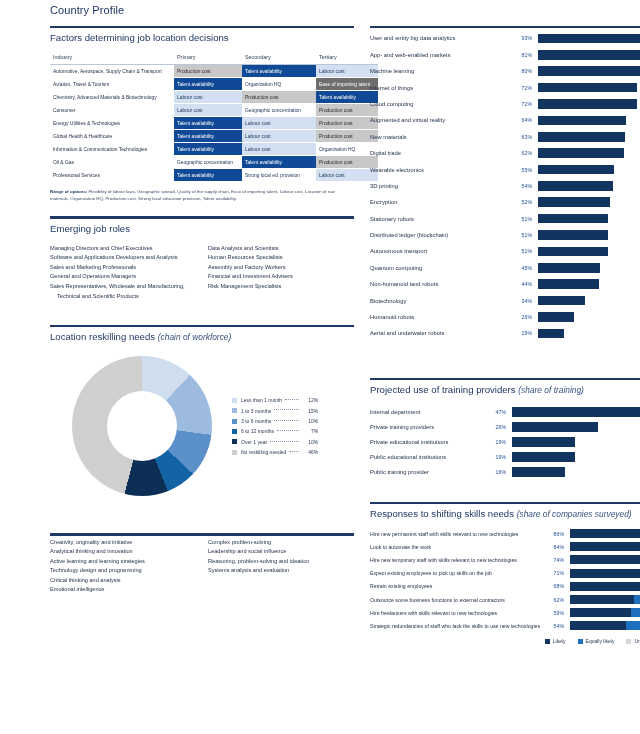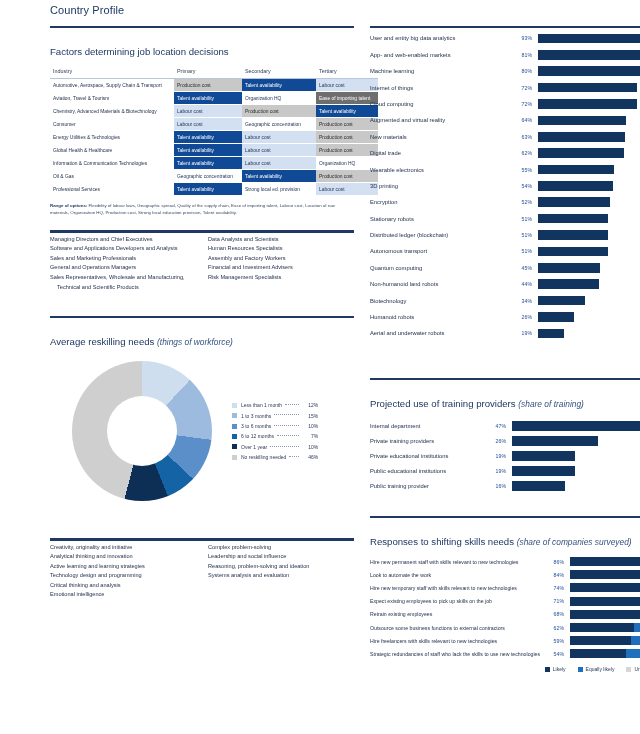--- a/index.html
+++ b/index.html
@@ -13,21 +13,21 @@
   
   .hdr{padding:4px 0 0 8px;}
   .hdr-kicker{font-size:11px;color:#1f3864;letter-spacing:.1px;line-height:13px;}
   .hdr-title{font-size:25px;font-weight:bold;color:#17376b;line-height:30px;letter-spacing:-.2px;margin-top:1px;}
 
   
   .cols{display:flex;gap:0;}
   .col{width:320px;box-sizing:border-box;padding:0 8px;}
   .panel{margin-top:9px;}
   .rule{height:2.2px;background:#1f3864;margin-bottom:0;}
-  .ptitle{font-size:9.6px;color:#1f3864;padding:18px 0 7px 0;line-height:12px;}
+  .ptitle{font-size:9.6px;color:#1f3864;padding:4px 0 7px 0;line-height:12px;}
   .ptitle i{font-style:italic;font-size:8.4px;color:#36527f;}
 
   
   table.factors{border-collapse:collapse;width:304px;font-size:4.9px;table-layout:fixed;}
   table.factors th{
     text-align:left;font-weight:normal;color:#33415c;font-size:5.4px;
     padding:3px 3px 4px 3px;border-bottom:1px solid #b9c6d8;
   }
   table.factors td{
     padding:3px 3px;height:6px;vertical-align:middle;
@@ -178,20 +178,21 @@
               </tr>
             </tbody>
         </table>
         <div class="footnote">
           <b>Range of options:</b><span> Flexibility of labour laws, Geographic spread, Quality of the supply chain, Ease of importing talent, Labour cost, Location of raw materials, Organization HQ, Production cost, Strong local education provision, Talent availability.</span>
         </div>
       </div>
 
       <div class="panel" style="margin-top:14px">
         <div class="rule"></div>
+        <div class="ptitle">Emerging job roles</div>
         <div class="twocol">
           <ul class="cl" id="ejr-left">
               <li class="">Managing Directors and Chief Executives</li>
               <li class="">Software and Applications Developers and Analysts</li>
               <li class="">Sales and Marketing Professionals</li>
               <li class="">General and Operations Managers</li>
               <li class="">Sales Representatives, Wholesale and Manufacturing,</li>
               <li class="ind2">Technical and Scientific Products</li>
             </ul>
           <ul class="cr" id="ejr-right">
@@ -200,22 +201,22 @@
               <li class="">Assembly and Factory Workers</li>
               <li class="">Financial and Investment Advisers</li>
               <li class="">Risk Management Specialists</li>
             </ul>
         </div>
       </div>
 
       <div class="panel" style="margin-top:24px">
         <div class="rule"></div>
         <div class="ptitle">
-          <span>Average reskilling needs</span>
-          <i>(things of workforce)</i>
+          <span>Location reskilling needs</span>
+          <i>(chain of workforce)</i>
         </div>
         <div class="donutwrap">
           <div class="donut" id="donut" style="background: conic-gradient(rgb(207, 222, 239) 0deg, rgb(207, 222, 239) 43.2deg, rgb(157, 187, 223) 43.2deg, rgb(157, 187, 223) 97.2deg, rgb(91, 143, 202) 97.2deg, rgb(91, 143, 202) 133.2deg, rgb(20, 100, 165) 133.2deg, rgb(20, 100, 165) 158.4deg, rgb(13, 46, 85) 158.4deg, rgb(13, 46, 85) 194.4deg, rgb(207, 207, 207) 194.4deg, rgb(207, 207, 207) 360deg); border-radius: 50%;">
             <div class="hole"></div>
           </div>
           <div class="dlegend" id="donut-legend">
               <div class="li">
                 <span class="sw" style="background:#cfdeef"></span>
                 <span class="nm">Less than 1 month</span>
                 <span class="dots"></span>

